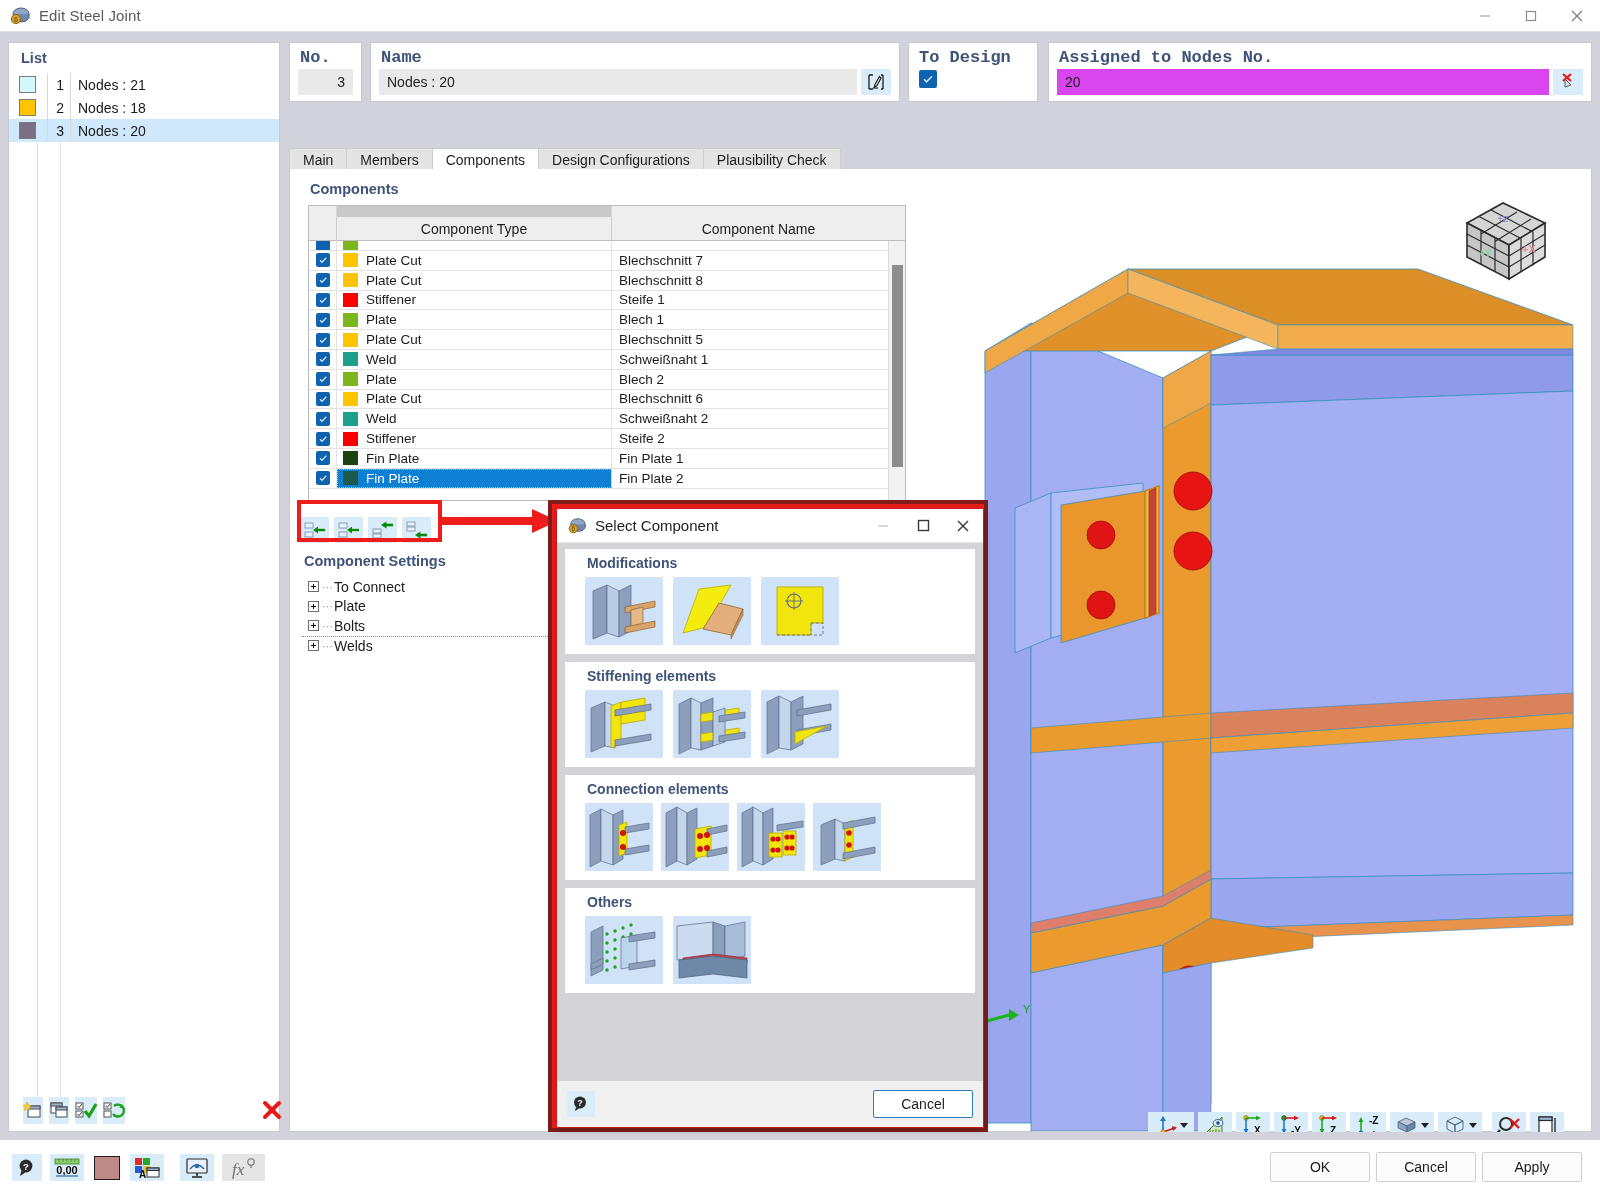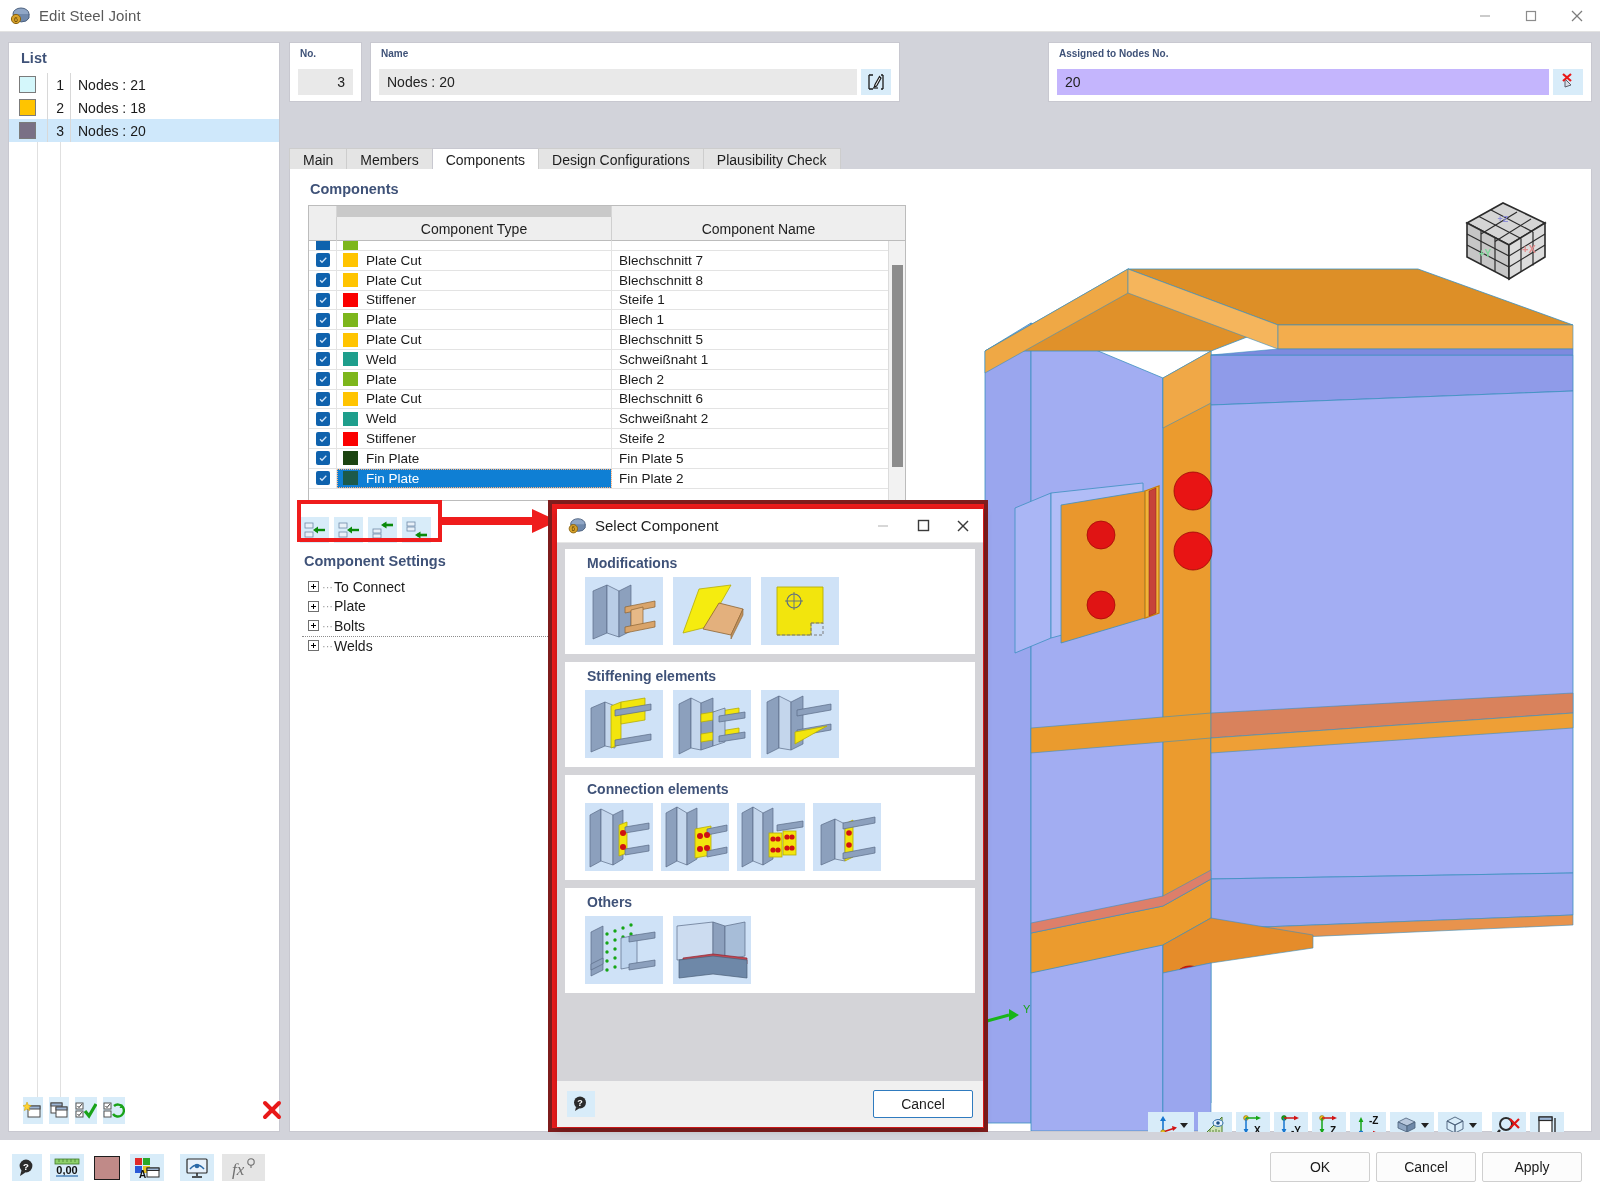--- a/index.html
+++ b/index.html
@@ -74,30 +74,30 @@
     width: 30px; height: 27px; background: #d8ecf9;
     display: flex; align-items: center; justify-content: center;
   }
   .tb-btn.plain { background: transparent; }
 
   
   .fld {
     position: absolute; background: #ffffff; border: 1px solid #c8c8d0;
   }
   .fld .lbl {
-    color: #3f5278; font-weight: bold; font-size: 10px; padding: 5px 0 0 10px;
+    color: #3f5278; font-weight: bold; font-size: 17px; padding: 5px 0 0 10px; font-family: Liberation Mono, monospace;
   }
   .fld .inputwrap { position: absolute; left: 8px; right: 8px; top: 26px; height: 26px; display: flex; }
   .inp {
     flex: 1; background: #e9e9e9; border: none; height: 26px; line-height: 26px;
     padding: 0 8px; font-size: 14px; font-family: "Liberation Sans", sans-serif;
     color: #222;
   }
   .inp.num { text-align: right; }
-  .inp.lav { background: #c4b5fd; }
+  .inp.lav { background: #d946ef; }
   .inp-btn {
     width: 30px; height: 26px; background: #d8ecf9; margin-left: 4px;
     display: flex; align-items: center; justify-content: center;
   }
 
   
   .cb {
     width: 18px; height: 18px; background: #0f62ad; border-radius: 2px;
     display: inline-flex; align-items: center; justify-content: center;
   }
@@ -392,20 +392,30 @@
           <svg width="20" height="20" viewBox="0 0 20 20">
             <path d="M3 3 L7 3 M3 3 L3 17 M3 17 L7 17" fill="none" stroke="#1d1d1d" stroke-width="1.3"></path>
             <path d="M15 3 L17 3 M17 3 L17 17 M15 17 L17 17" fill="none" stroke="#1d1d1d" stroke-width="1.3"></path>
             <path d="M13.5 4.5 L9 12.5 L8.3 15 L10.6 14 L15 6 Z" fill="#fff" stroke="#1d1d1d" stroke-width="1.2"></path>
             <line x1="7" y1="16" x2="12" y2="16" stroke="#1d1d1d" stroke-width="1.2"></line>
           </svg>
         </div>
       </div>
     </div>
 
+    <div class="fld" style="left:908px;top:10px;width:130px;height:60px;">
+      <div class="lbl">To Design</div>
+      <div style="position:absolute;left:10px;top:27px;">
+        <span class="cb">
+          <svg width="12" height="12" viewBox="0 0 12 12">
+              <path d="M2 6.2 L4.6 8.8 L10 3.2" fill="none" stroke="#cfe3f7" stroke-width="1.6"></path>
+            </svg>
+        </span>
+      </div>
+    </div>
 
     <div class="fld" style="left:1048px;top:10px;width:544px;height:60px;">
       <div class="lbl">Assigned to Nodes No.</div>
       <div class="inputwrap">
         <div class="inp lav">20</div>
         <div class="inp-btn">
           <svg width="20" height="20" viewBox="0 0 20 20">
             <path d="M7 15 L7 7 L13 13 Z" fill="#d9dde6" stroke="#5a5f6b" stroke-width="1"></path>
             <line x1="5" y1="2" x2="13" y2="9" stroke="#e81818" stroke-width="2.2"></line>
             <line x1="13" y1="2" x2="5" y2="9" stroke="#e81818" stroke-width="2.2"></line>
@@ -629,21 +639,21 @@
                     <svg width="10" height="10" viewBox="0 0 10 10">
                       <path d="M2 5.2 L4 7.2 L8.3 2.7" fill="none" stroke="#cfe3f7" stroke-width="1.3"></path>
                     </svg>
                   </span>
                 </div>
               <div class="gc1">
                   <span class="tsw" style="background:#1c4411"></span>
                   <span class="ttxt">Fin Plate</span>
                 </div>
               <div class="gc2">
-                  <span class="ttxt">Fin Plate 5</span>
+                  <span class="ttxt">Fin Plate 1</span>
                 </div>
             </div>
 
             <div class="grow sel">
               <div class="gc0">
                   <span class="cbm">
                     <svg width="10" height="10" viewBox="0 0 10 10">
                       <path d="M2 5.2 L4 7.2 L8.3 2.7" fill="none" stroke="#cfe3f7" stroke-width="1.3"></path>
                     </svg>
                   </span>

